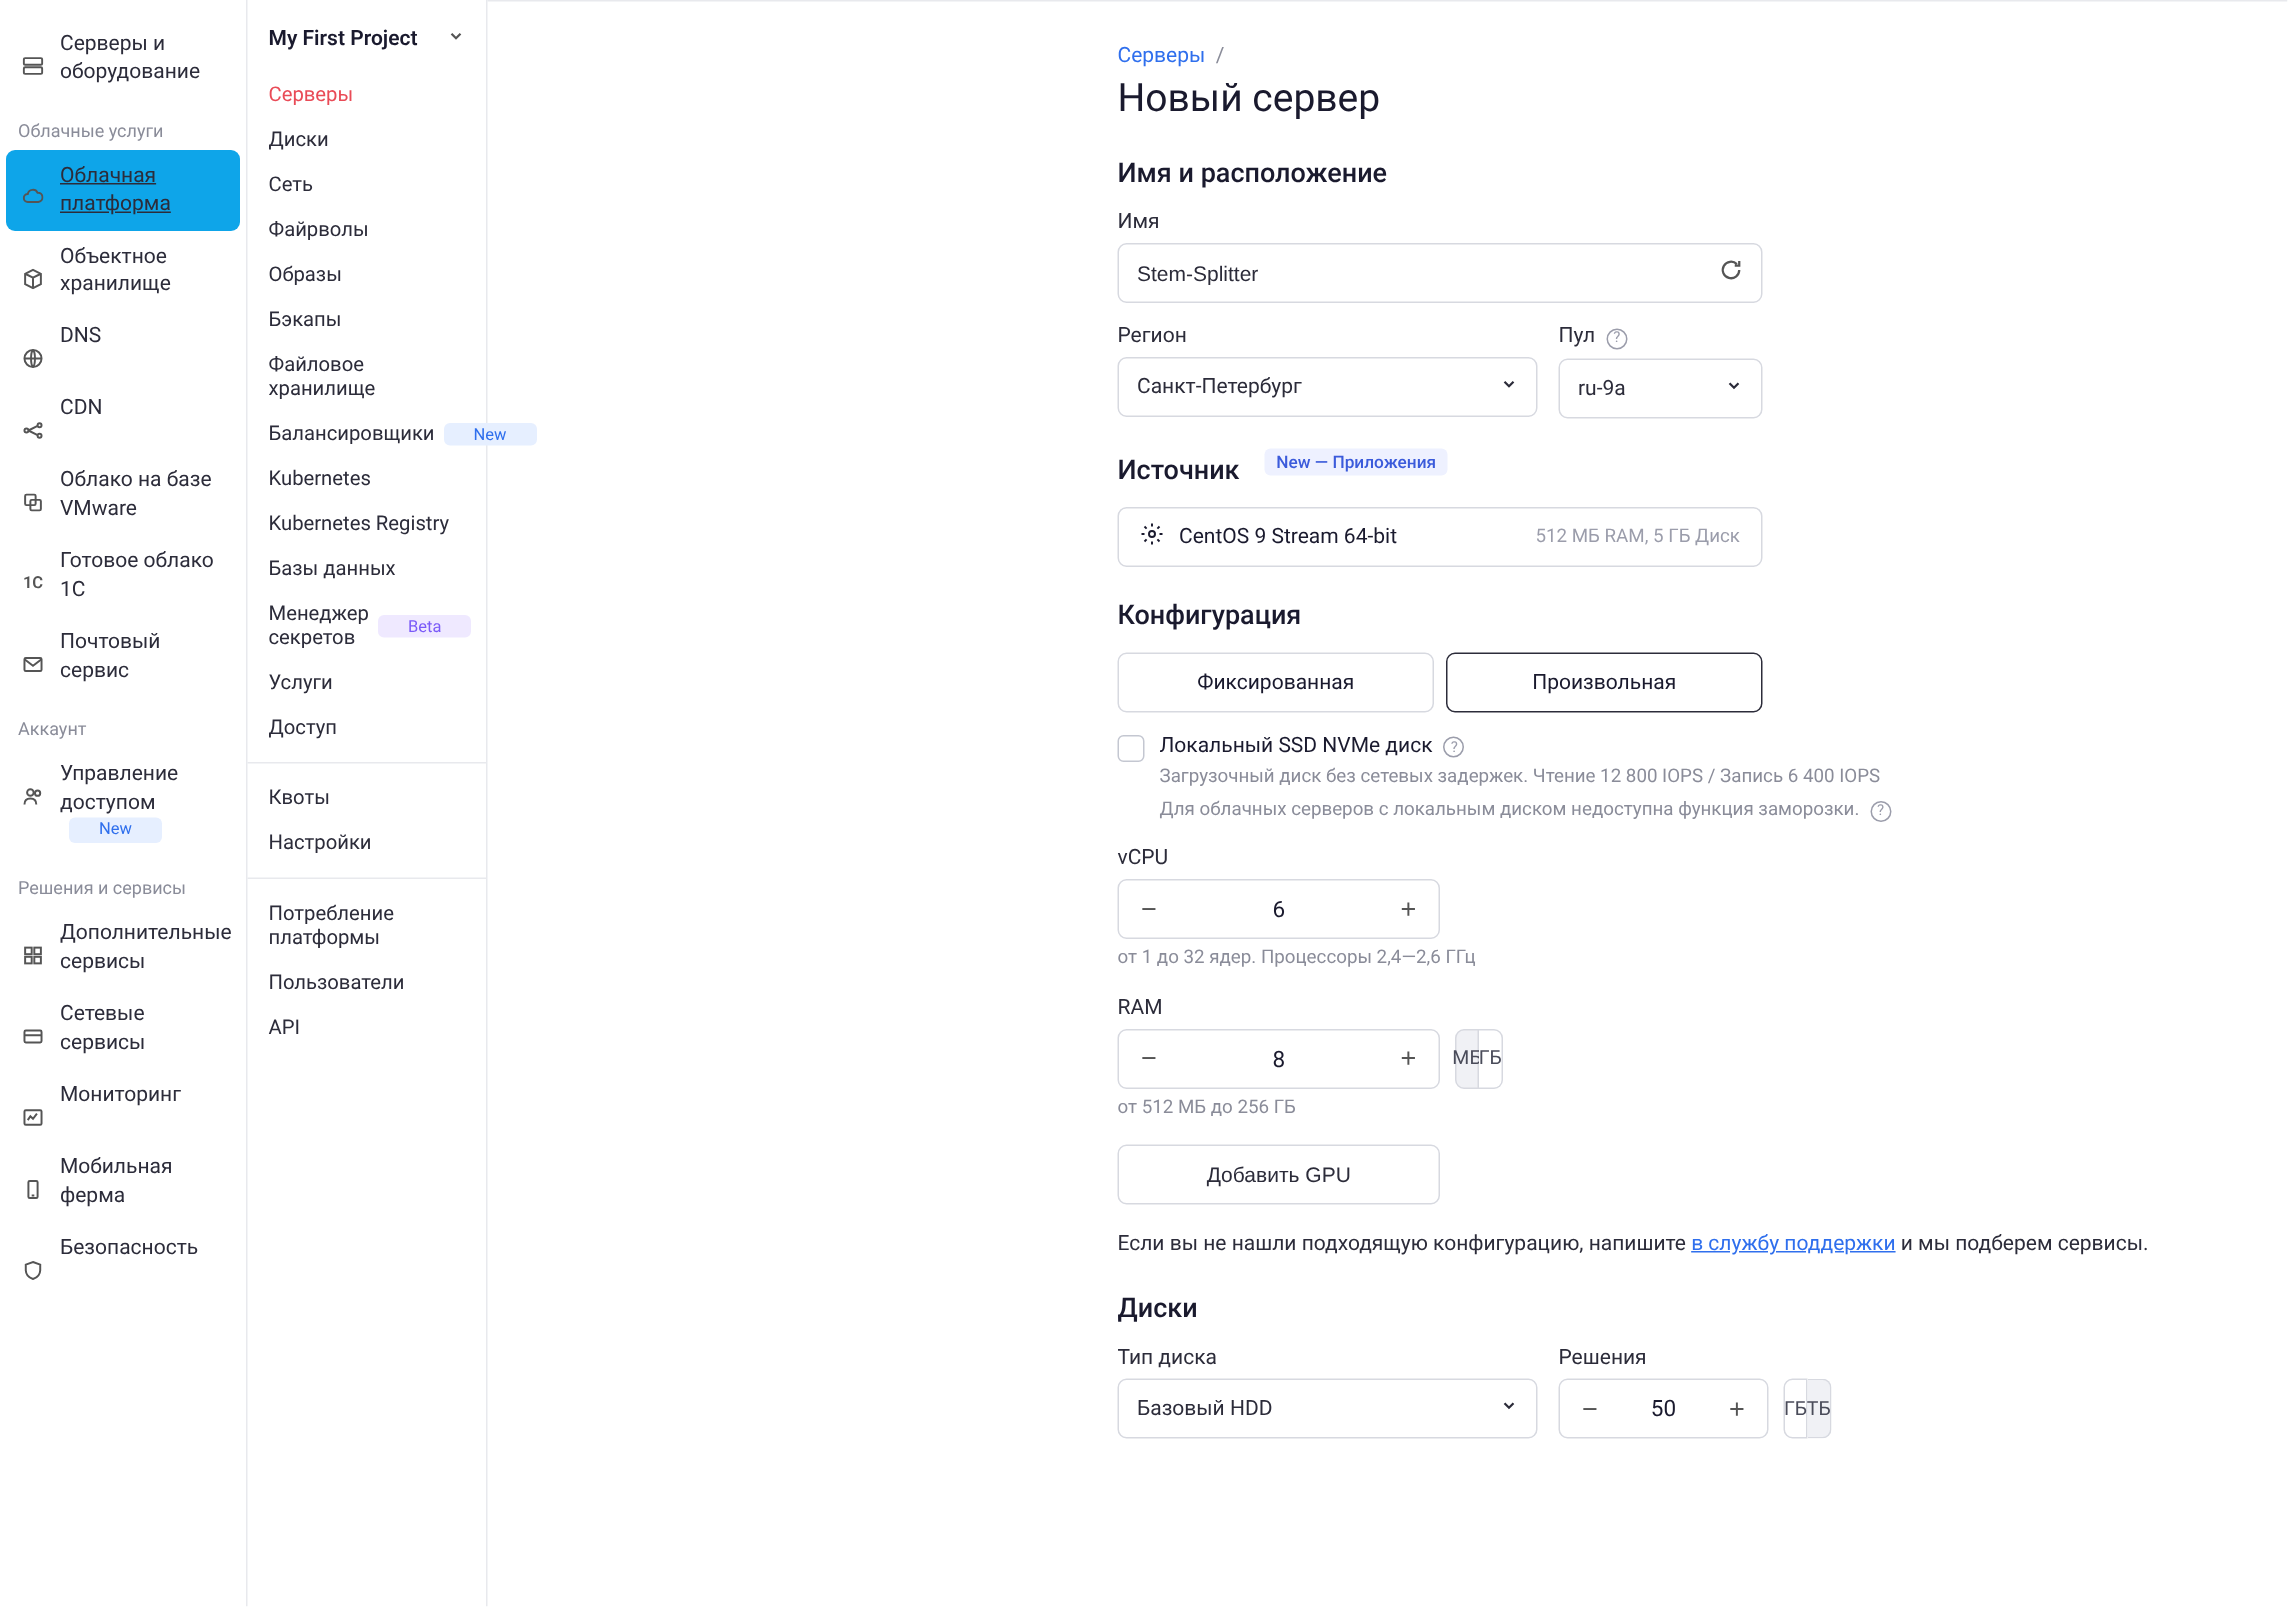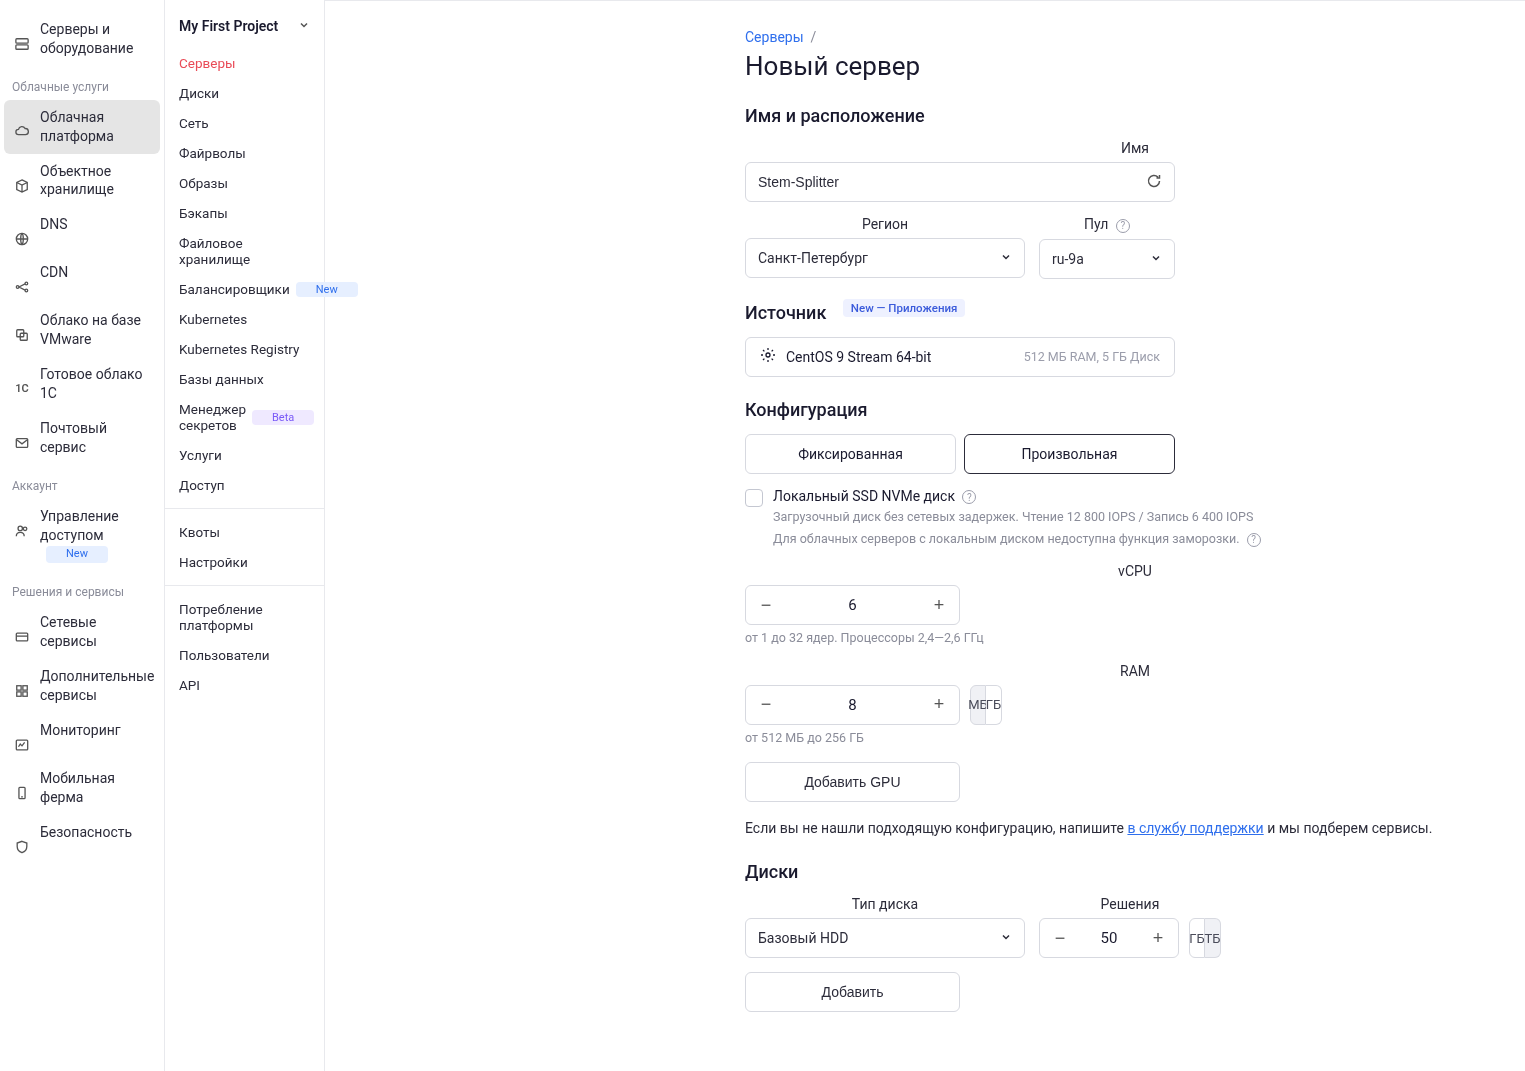--- a/index.html
+++ b/index.html
@@ -26,21 +26,21 @@
   display: flex;
   align-items: flex-start;
   gap: 10px;
   padding: 8px 12px 8px 10px;
   color: #2c2c3a;
   cursor: pointer;
   border-radius: 6px;
   margin: 0 4px;
   line-height: 1.35;
 }
-.nav-item.active { background: #e5e5e5; }
+.nav-item.active { background: #0ea5e9; text-decoration: underline; }
 .nav-item .icon {
   width: 16px; height: 16px;
   display: inline-flex;
   align-items: center; justify-content: center;
   color: #555; flex-shrink: 0;
   margin-top: 16px;
 }
 .nav-item .label { flex: 1; }
 .nav-section-header {
   font-size: 12px;
@@ -109,21 +109,20 @@
 h2.section-title {
   font-size: 18px;
   font-weight: 500;
   margin: 22px 0 14px 0;
 }
 .field-label {
   font-size: 14px;
   color: #2c2c3a;
   margin-bottom: 6px;
   display: block;
-  text-align: center;
 }
 .field-row { display: flex; gap: 14px; }
 .control {
   border: 1px solid #d7d9e0;
   border-radius: 6px;
   height: 40px;
   display: flex;
   align-items: center;
   padding: 0 12px;
   background: #fff;
@@ -322,36 +321,36 @@
     <span class="label">
       <span>Управление доступом</span>
       <span class="badge badge-blue">New</span>
     </span>
   </div>
 
   <div class="nav-section-header">Решения и сервисы</div>
   <div class="nav-item">
     <span class="icon">
         <svg width="14" height="14" viewBox="0 0 16 16" fill="none" stroke="currentColor" stroke-width="1.5">
-          <rect x="1.5" y="3.5" width="13" height="9" rx="1"></rect>
-          <path d="M1.5 7h13"></path>
-        </svg>
-      </span>
-    <span class="label">Сетевые сервисы</span>
-  </div>
-  <div class="nav-item">
-    <span class="icon">
-        <svg width="14" height="14" viewBox="0 0 16 16" fill="none" stroke="currentColor" stroke-width="1.5">
           <rect x="2" y="2" width="5" height="5"></rect>
           <rect x="9" y="2" width="5" height="5"></rect>
           <rect x="2" y="9" width="5" height="5"></rect>
           <rect x="9" y="9" width="5" height="5"></rect>
         </svg>
       </span>
     <span class="label">Дополнительные сервисы</span>
+  </div>
+  <div class="nav-item">
+    <span class="icon">
+        <svg width="14" height="14" viewBox="0 0 16 16" fill="none" stroke="currentColor" stroke-width="1.5">
+          <rect x="1.5" y="3.5" width="13" height="9" rx="1"></rect>
+          <path d="M1.5 7h13"></path>
+        </svg>
+      </span>
+    <span class="label">Сетевые сервисы</span>
   </div>
   <div class="nav-item">
     <span class="icon">
         <svg width="14" height="14" viewBox="0 0 16 16" fill="none" stroke="currentColor" stroke-width="1.5">
           <rect x="1.5" y="2.5" width="13" height="11" rx="1"></rect>
           <path d="M4 10l2-3 2 2 3-4"></path>
         </svg>
       </span>
     <span class="label">Мониторинг</span>
   </div>
@@ -576,16 +575,15 @@
             <button>+</button>
           </div>
           <div class="unit-toggle">
             <div class="u">ГБ</div>
             <div class="u sel">ТБ</div>
           </div>
         </div>
       </div>
     </div>
 
-    <button class="btn-outline" style="width:215px;margin-top:14px">Добавить</button>
 
   </div>
 </div>
 
 </body></html>

